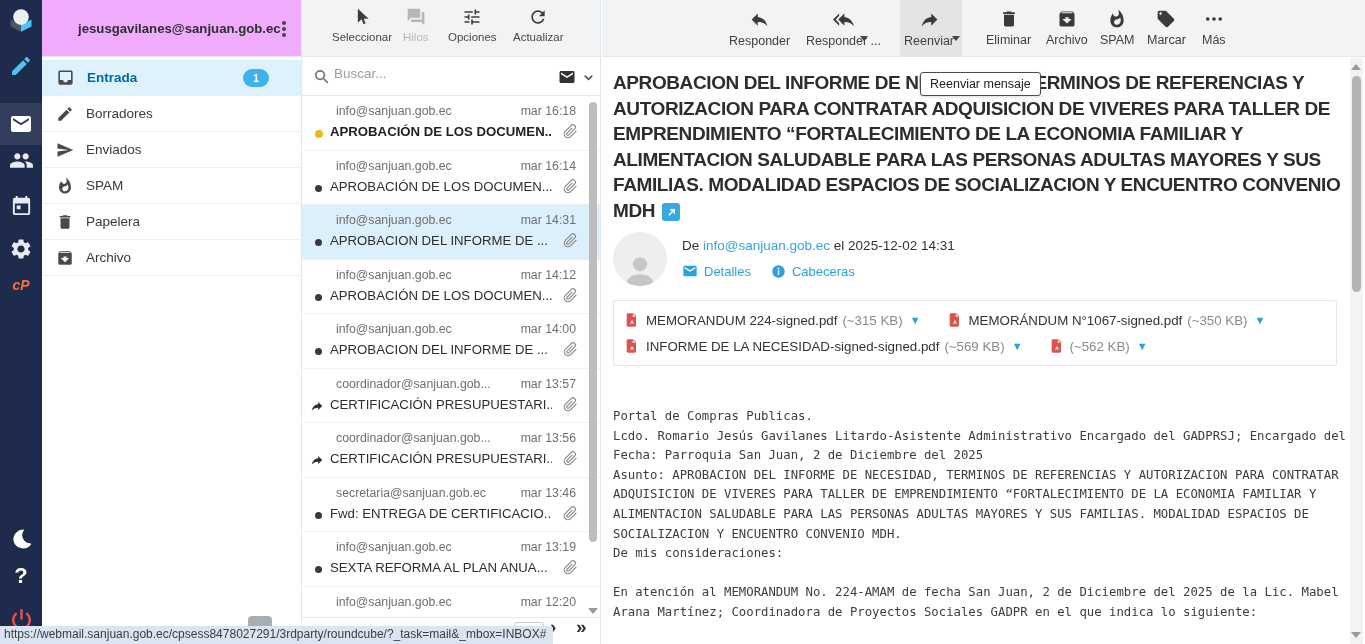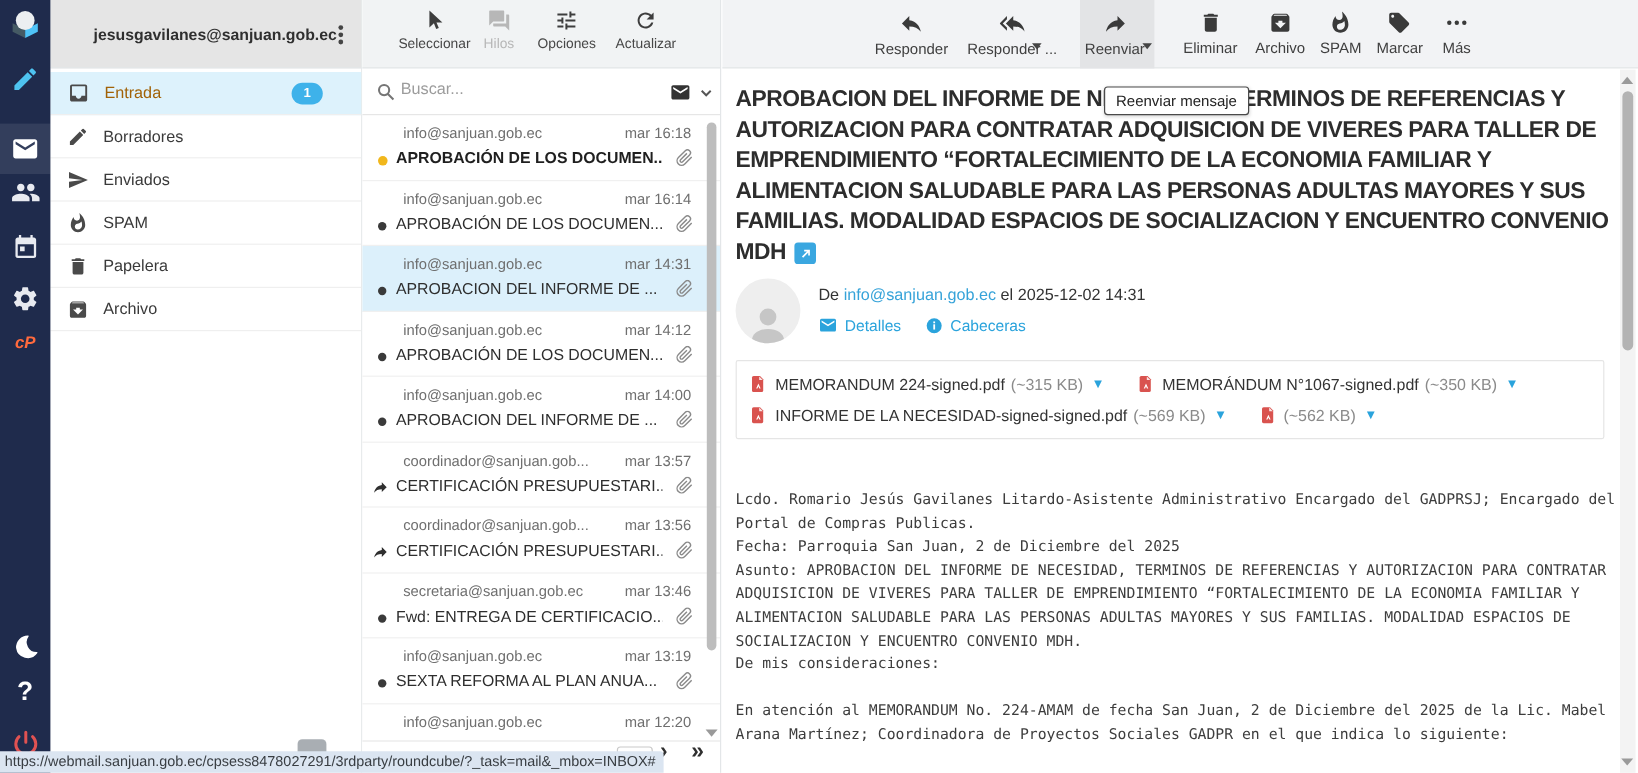--- a/index.html
+++ b/index.html
@@ -10,29 +10,29 @@
 
   
   #rail { position:absolute; left:0; top:0; width:42px; height:644px; background:#1f2b4c; z-index:5; }
   .rail-btn { position:absolute; left:0; width:42px; display:flex; justify-content:center; cursor:pointer; }
   .rail-active { position:absolute; left:0; width:42px; height:42px; background:rgba(255,255,255,.09); }
   .cp-label { color:#ff6a3d; font-weight:bold; font-style:italic; font-size:14px; }
   .help-label { color:#fff; font-weight:bold; font-size:22px; }
 
   
   #folders { position:absolute; left:42px; top:0; width:260px; height:644px; background:#fff; border-right:1px solid #e3e6e8; }
-  #account-header { position:absolute; left:0; top:0; width:100%; height:57px; background:#e5e5e5; border-bottom:1px solid #e3e6e8; }
+  #account-header { position:absolute; left:0; top:0; width:100%; height:57px; background:#f0abfc; border-bottom:1px solid #e3e6e8; }
   #account-email { position:absolute; left:36px; top:21px; font-size:13.2px; font-weight:bold; color:#2f2f2f; }
   #kebab { position:absolute; right:10px; top:19px; width:14px; height:20px; cursor:pointer; }
   .kdot { width:4px; height:4px; border-radius:50%; background:#444; margin:2px auto; }
   .folder-list { position:absolute; top:60px; left:0; width:100%; }
   .folder { position:relative; height:36px; display:flex; align-items:center; padding-left:14px; border-bottom:1px solid #efefef; cursor:pointer; }
   .folder .flabel { font-size:13.5px; color:#3a3a3a; margin-left:12px; }
   .folder.sel { background:#ddf2fc; }
-  .folder.sel .flabel { font-weight:normal; color:#a16207; }
+  .folder.sel .flabel { font-weight:bold; color:#0369a1; }
   .ficon { color:#4a4a4a; }
   .badge { position:absolute; right:32px; top:9px; min-width:26px; height:18px; background:#3eb2ea; color:#fff;
     font-size:11px; font-weight:bold; border-radius:9px; display:flex; align-items:center; justify-content:center; padding:0 6px; }
   #quota-chip { position:absolute; left:206px; top:616px; width:24px; height:14px; background:#9aa0a6; border-radius:4px; opacity:.85; }
 
   
   #list { position:absolute; left:302px; top:0; width:299px; height:644px; background:#fff; border-right:1px solid #e3e6e8; }
   #list-toolbar { position:absolute; left:0; top:0; width:100%; height:57px; background:#f1f3f4; border-bottom:1px solid #e3e6e8; }
   .ltb { position:absolute; top:7px; display:flex; flex-direction:column; align-items:center; cursor:pointer; color:#3d3d3d; }
   .ltb .tlabel { font-size:11.5px; margin-top:4px; color:#474747; }
@@ -561,22 +561,22 @@
     <span class="chip">
       <svg class="ic" width="16" height="16" fill="#d9534f">
           <use href="#s-pdf"></use>
         </svg>
       <span class="asize">(~562 KB)</span>
       <span class="acaret">▼</span>
     </span>
   </div>
 
   <div id="body">
+    <div class="bline">Portal de Compras Publicas.</div>
     <div class="bline">Lcdo. Romario Jesús Gavilanes Litardo-Asistente Administrativo Encargado del GADPRSJ; Encargado del</div>
-    <div class="bline">Portal de Compras Publicas.</div>
     <div class="bline">Fecha: Parroquia San Juan, 2 de Diciembre del 2025</div>
     <div class="bline">Asunto: APROBACION DEL INFORME DE NECESIDAD, TERMINOS DE REFERENCIAS Y AUTORIZACION PARA CONTRATAR</div>
     <div class="bline">ADQUISICION DE VIVERES PARA TALLER DE EMPRENDIMIENTO “FORTALECIMIENTO DE LA ECONOMIA FAMILIAR Y</div>
     <div class="bline">ALIMENTACION SALUDABLE PARA LAS PERSONAS ADULTAS MAYORES Y SUS FAMILIAS. MODALIDAD ESPACIOS DE</div>
     <div class="bline">SOCIALIZACION Y ENCUENTRO CONVENIO MDH.</div>
     <div class="bline">De mis consideraciones:</div>
     <div class="bline"></div>
     <div class="bline">En atención al MEMORANDUM No. 224-AMAM de fecha San Juan, 2 de Diciembre del 2025 de la Lic. Mabel</div>
     <div class="bline">Arana Martínez; Coordinadora de Proyectos Sociales GADPR en el que indica lo siguiente:</div>
   </div>

